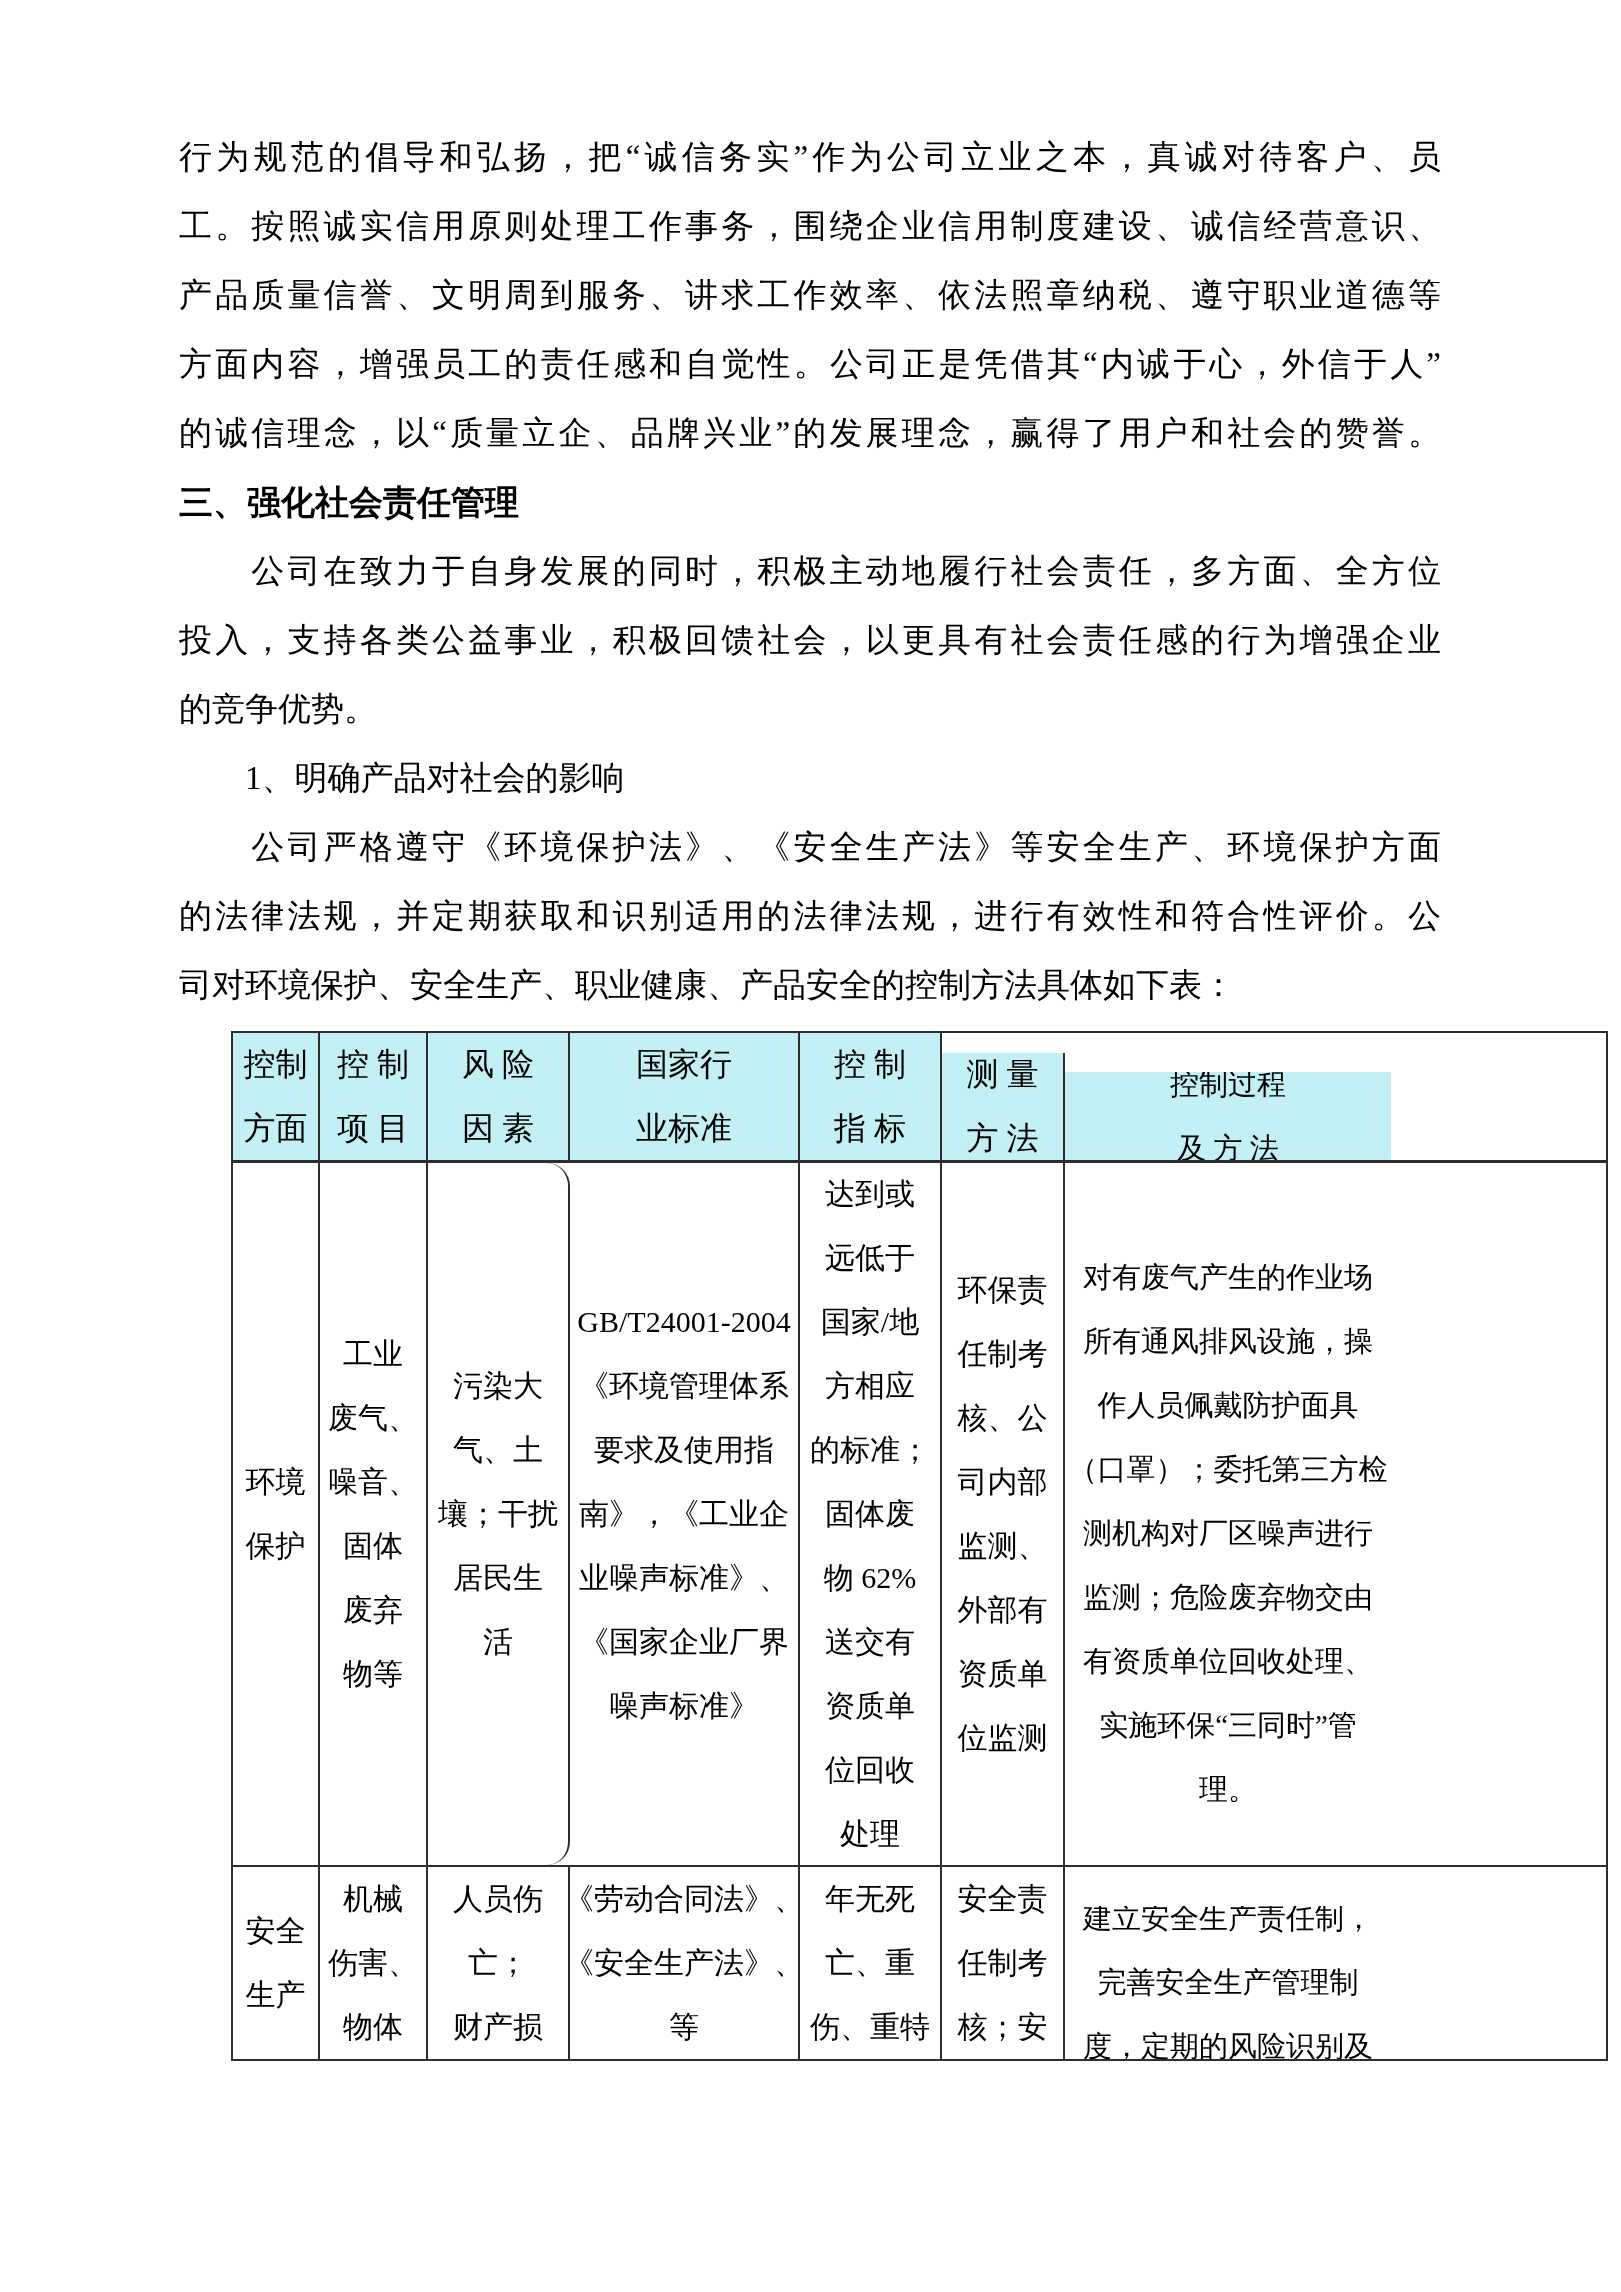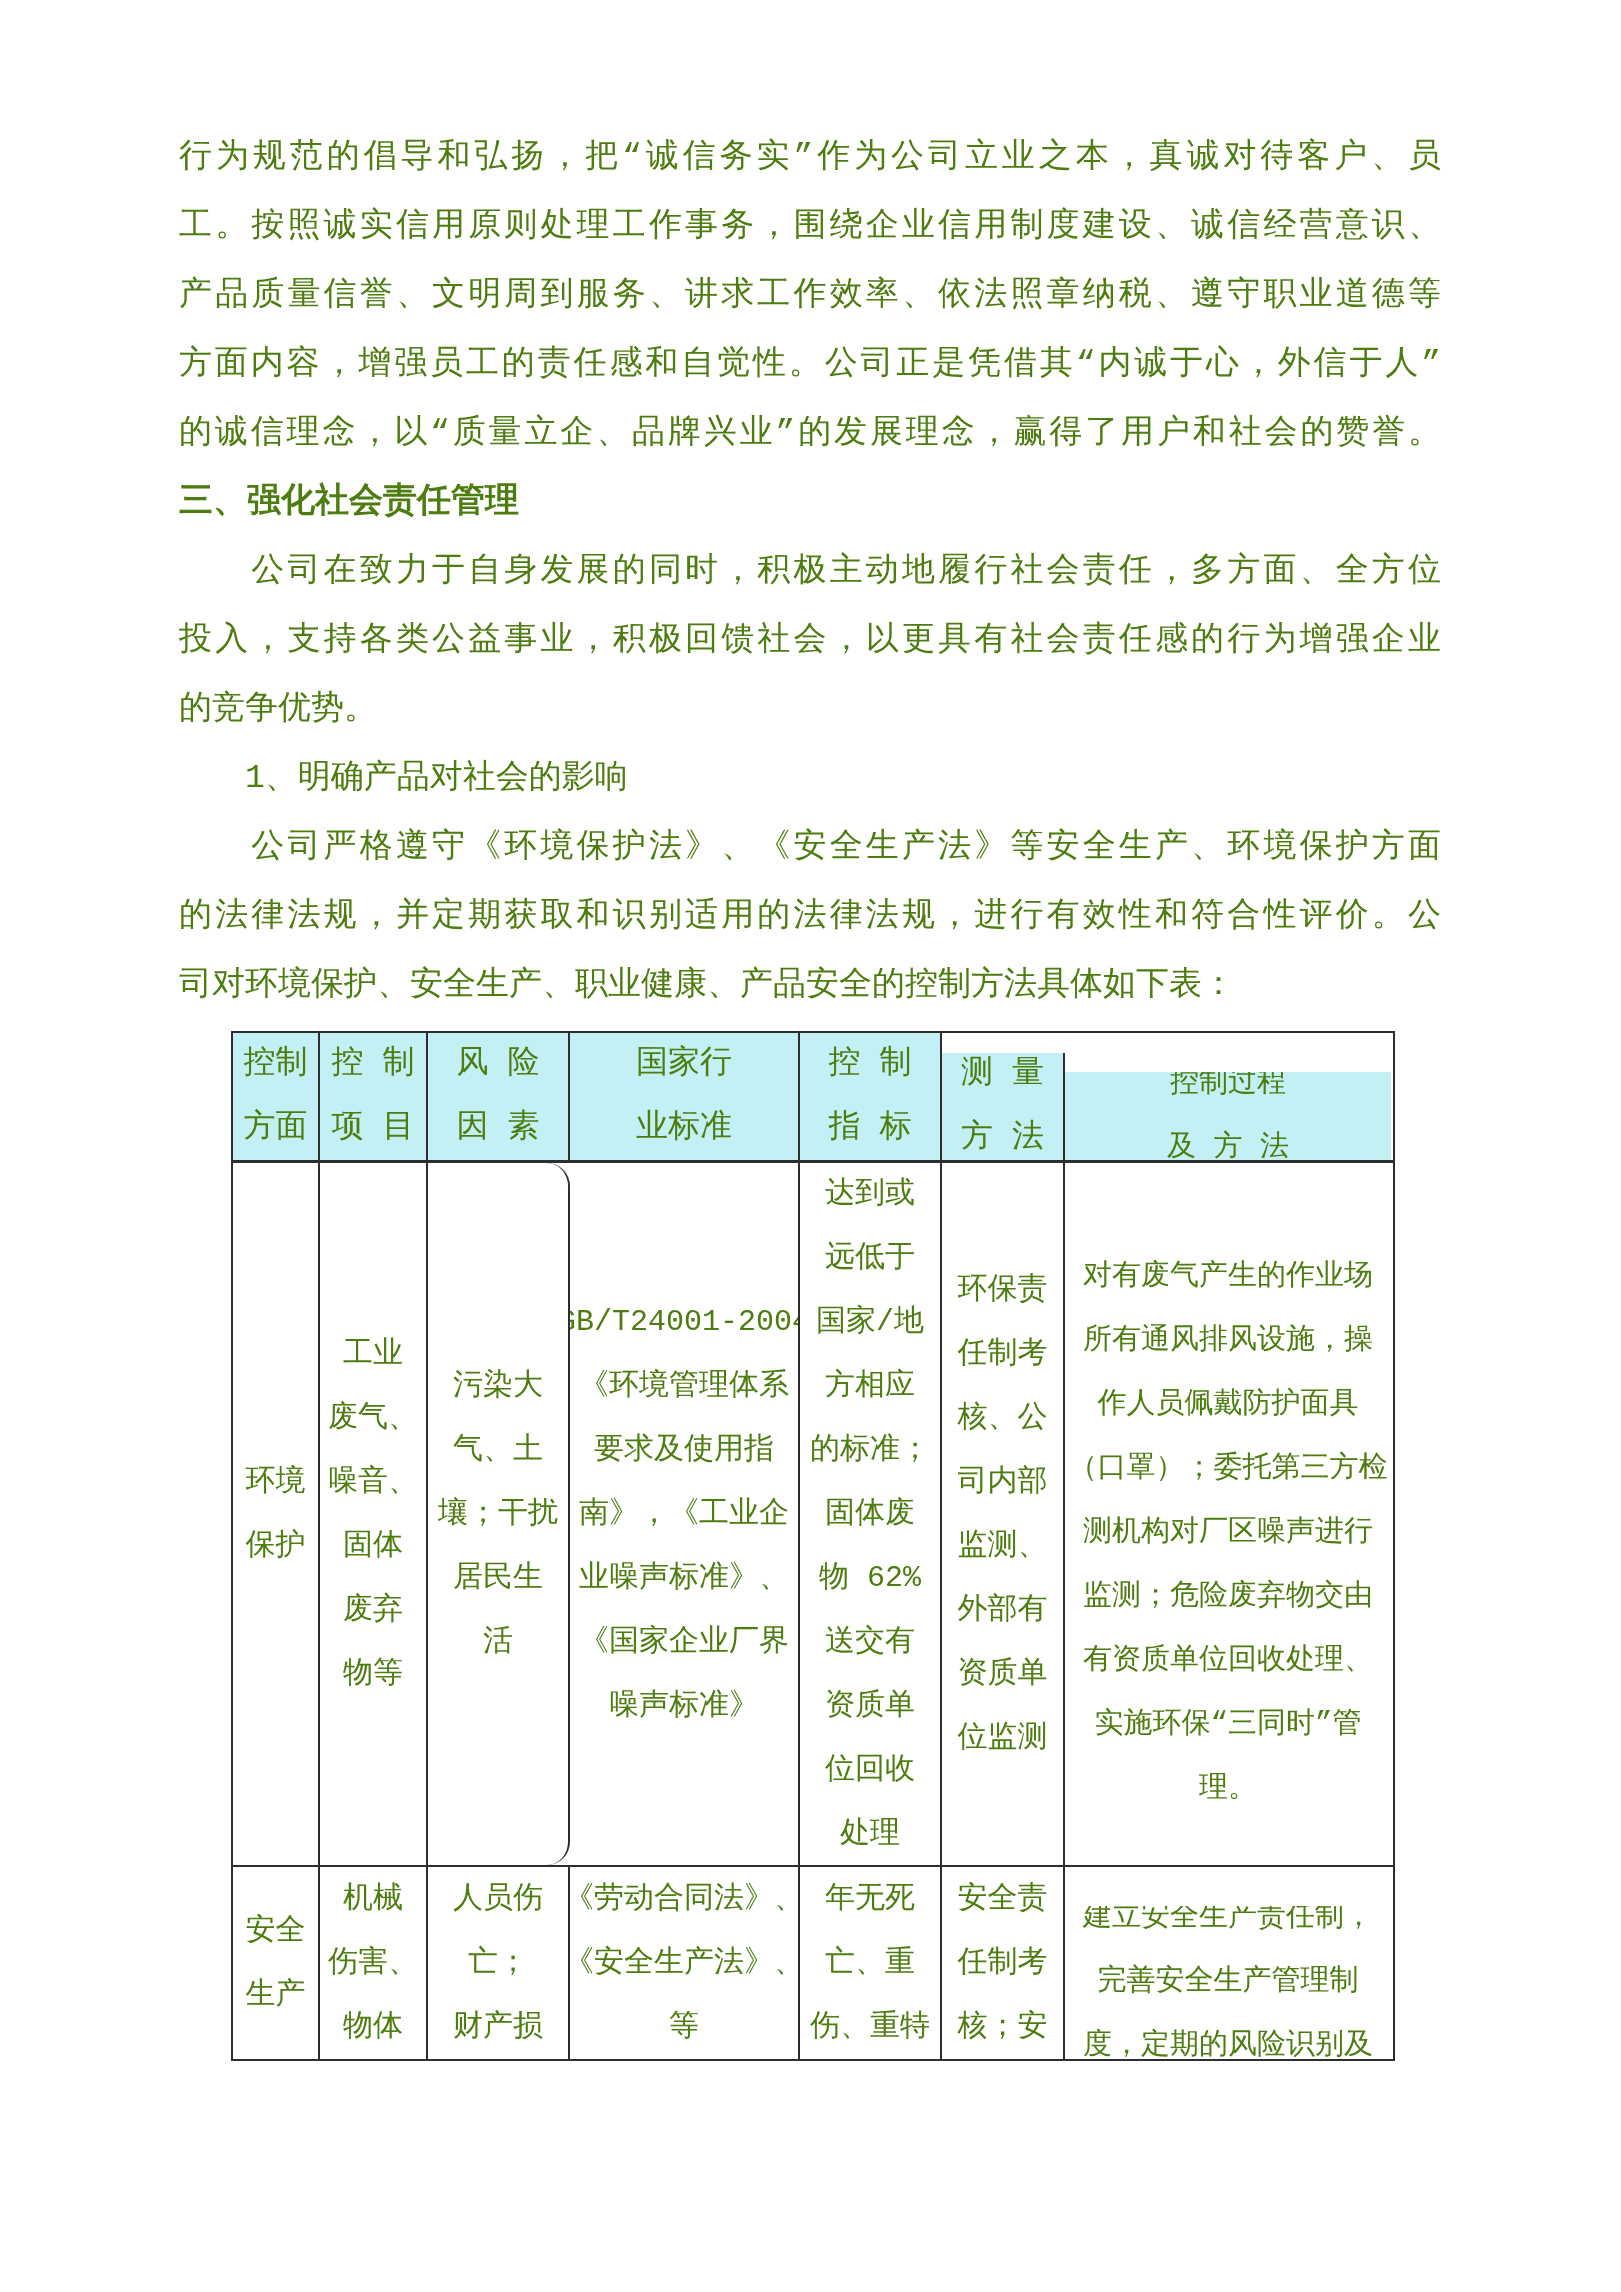--- a/index.html
+++ b/index.html
@@ -1,21 +1,21 @@
 <!DOCTYPE html>
 <html><head>
 <meta charset="utf-8">
 <style>
   html,body{margin:0;padding:0;background:#ffffff;}
   .page{
     position:relative;
     width:1621px;height:2293px;
     background:#ffffff;
-    font-family:Liberation Mono, monospace;
-    color:#4d7c0f;
+    font-family:Liberation Serif, serif;
+    color:#000000;
     overflow:hidden;
   }
   .content{position:absolute;left:179px;top:123px;width:1262px;}
   .para{margin:0;}
   .line{
     height:69px;line-height:69px;
     font-size:33px;
     white-space:nowrap;
     overflow:visible;
   }
@@ -26,21 +26,21 @@
     overflow:hidden;
   }
   .para.heading .line{
     font-weight:700;
     font-size:34px;
   }
   
   .ctable{
     margin-left:52px;margin-top:10.8px;
     border:2.9px solid #2e2e2e;
-    width:1164px;box-sizing:border-box;
+    width:1377px;box-sizing:border-box;
   }
   .trow{display:flex;}
   .trow.header{border-bottom:3.9px solid #2e2e2e;}
   .trow.body1{border-bottom:2.9px solid #2e2e2e;}
   .tcell{
     box-sizing:border-box;
     border-right:2.9px solid #2e2e2e;
     display:flex;flex-direction:column;
     justify-content:center;align-items:center;
     overflow:hidden;

